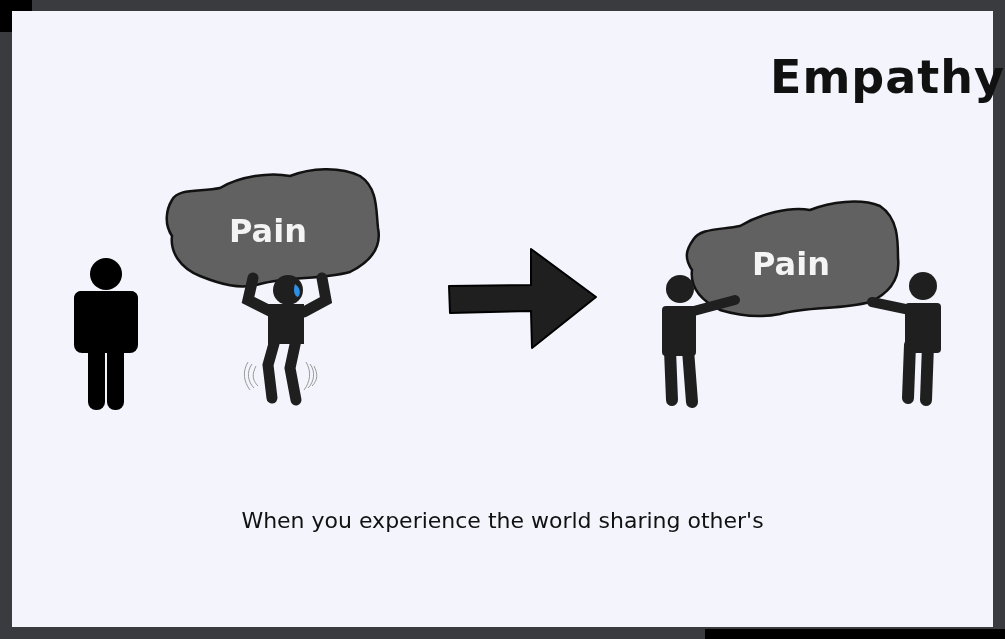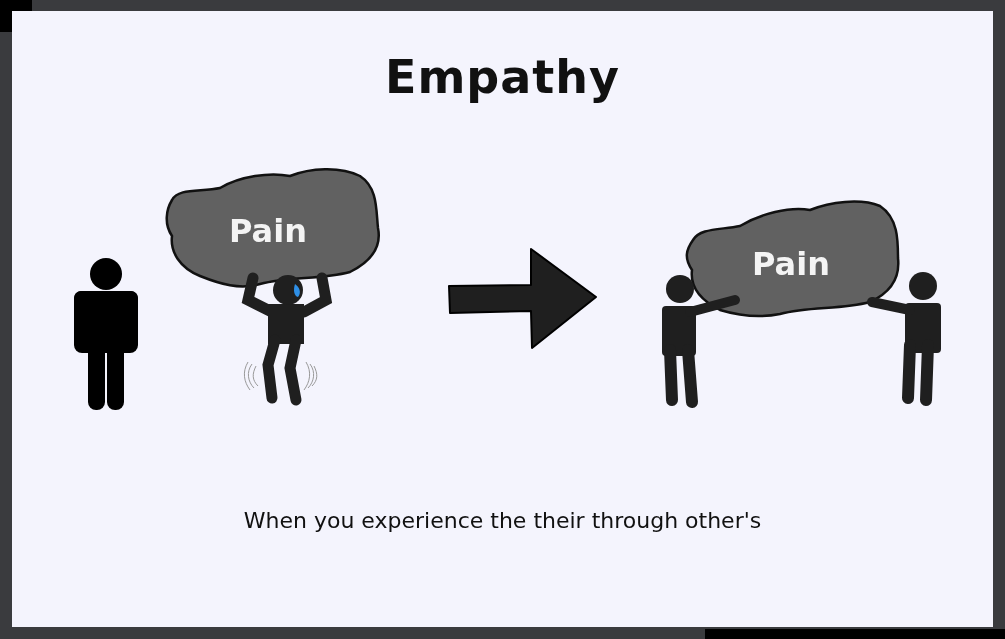--- a/index.html
+++ b/index.html
@@ -9,21 +9,21 @@
     font-family: "DejaVu Sans", sans-serif;
   }
   .corner-tl { position: absolute; left: 0; top: 0; width: 32px; height: 32px; background: #000; }
   .corner-br { position: absolute; right: 0; bottom: 0; width: 300px; height: 10px; background: #000; }
   .canvas {
     position: absolute; left: 12px; top: 11px; width: 981px; height: 616px;
     background: #f4f4fd;
   }
   .canvas svg { position: absolute; left: 0; top: 0; }
   .title {
-    position: absolute; left: 0; width: 1005px; top: 50px; text-align: center;
+    position: absolute; left: 0; width: 1005px; top: 50px; text-align: right;
     font-size: 46px; font-weight: bold; color: #111; letter-spacing: 1px;
     font-family: "DejaVu Sans", sans-serif;
   }
   .caption {
     position: absolute; left: 0; width: 1005px; top: 505px; text-align: center;
     font-size: 22px; line-height: 32px; color: #111;
     font-family: "DejaVu Sans", sans-serif;
   }
   .rock-label {
     position: absolute; color: #f4f4f4; font-size: 32px; font-weight: bold;
@@ -92,14 +92,14 @@
       <path d="M928,345 L926,400" stroke="#1f1f1f" stroke-width="12" stroke-linecap="round"></path>
     </g>
   </svg>
 </div>
 
 <div class="title">Empathy</div>
 <div class="rock-label" style="left:229px; top:212px;">Pain</div>
 <div class="rock-label" style="left:752px; top:245px;">Pain</div>
 
 <div class="caption">
-  <div>When you experience the their through other's</div>
+  <div>When you experience the world sharing other's</div>
 </div>
 
 </body></html>

